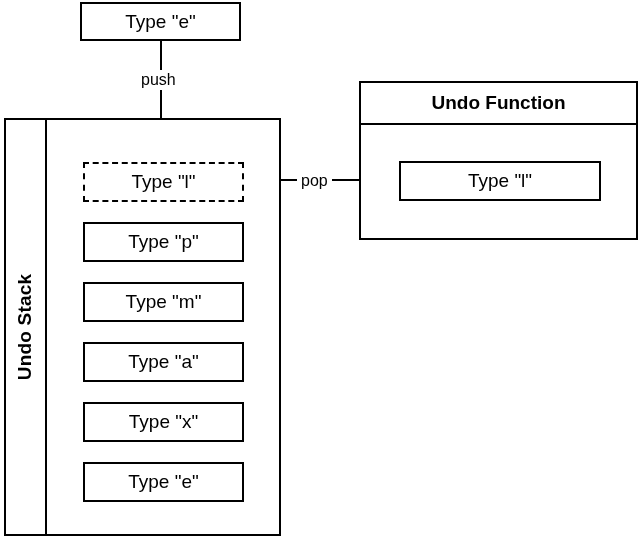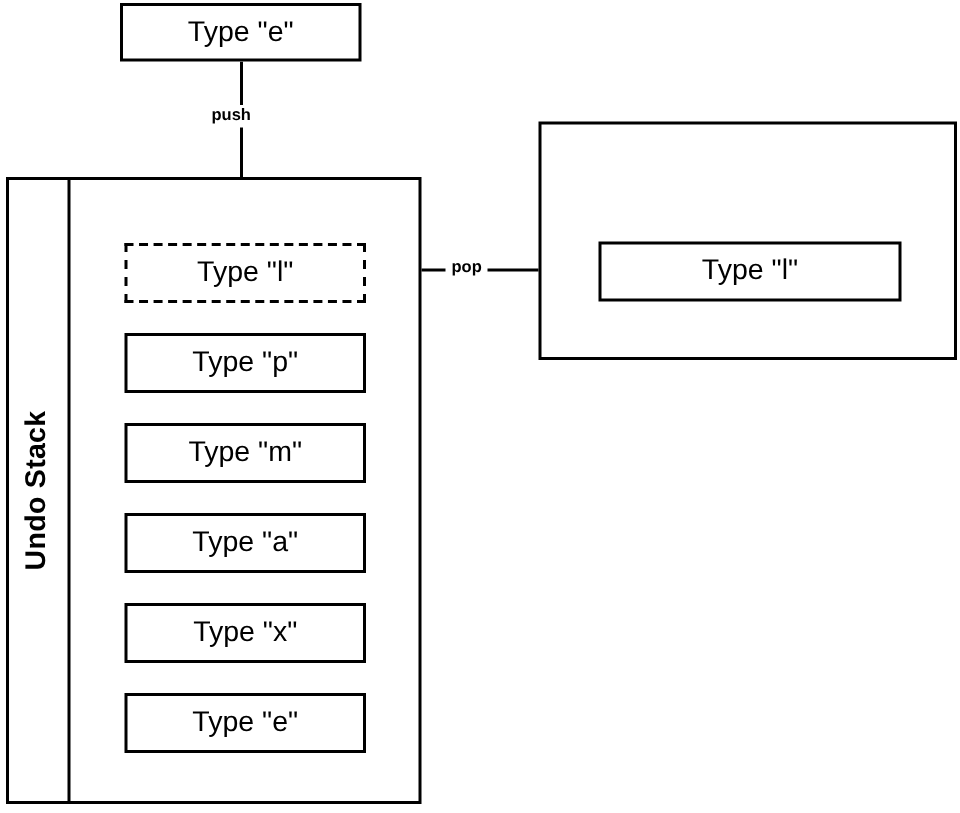--- a/index.html
+++ b/index.html
@@ -165,25 +165,24 @@
     fill: none;
   }
   .arrow-head {
     fill: #000000;
   }
 
   .edge-label {
     position: absolute;
     background: #ffffff;
     color: #000000;
-    font-size: 11px;
+    font-size: 16px;
     line-height: 1;
     padding: 2px 4px;
     white-space: nowrap;
-    font-weight: bold;
   }
   #push-label {
     left: 137px;
     top: 70px;
   }
   #pop-label {
     left: 297px;
     top: 171px;
     text-align: center;
   }
@@ -230,20 +229,21 @@
       </div>
       <div class="stack-item" style="top:342px;">
         <span>Type "e"</span>
       </div>
     </div>
   </div>
 
   <div class="edge-label" id="pop-label">pop</div>
 
   <div id="undo-function">
+    <div id="undo-function-header">Undo Function</div>
     <div id="undo-function-body">
       <div id="undo-result">
         <span>Type "l"</span>
       </div>
     </div>
   </div>
 
 </div>
 
 </body></html>

